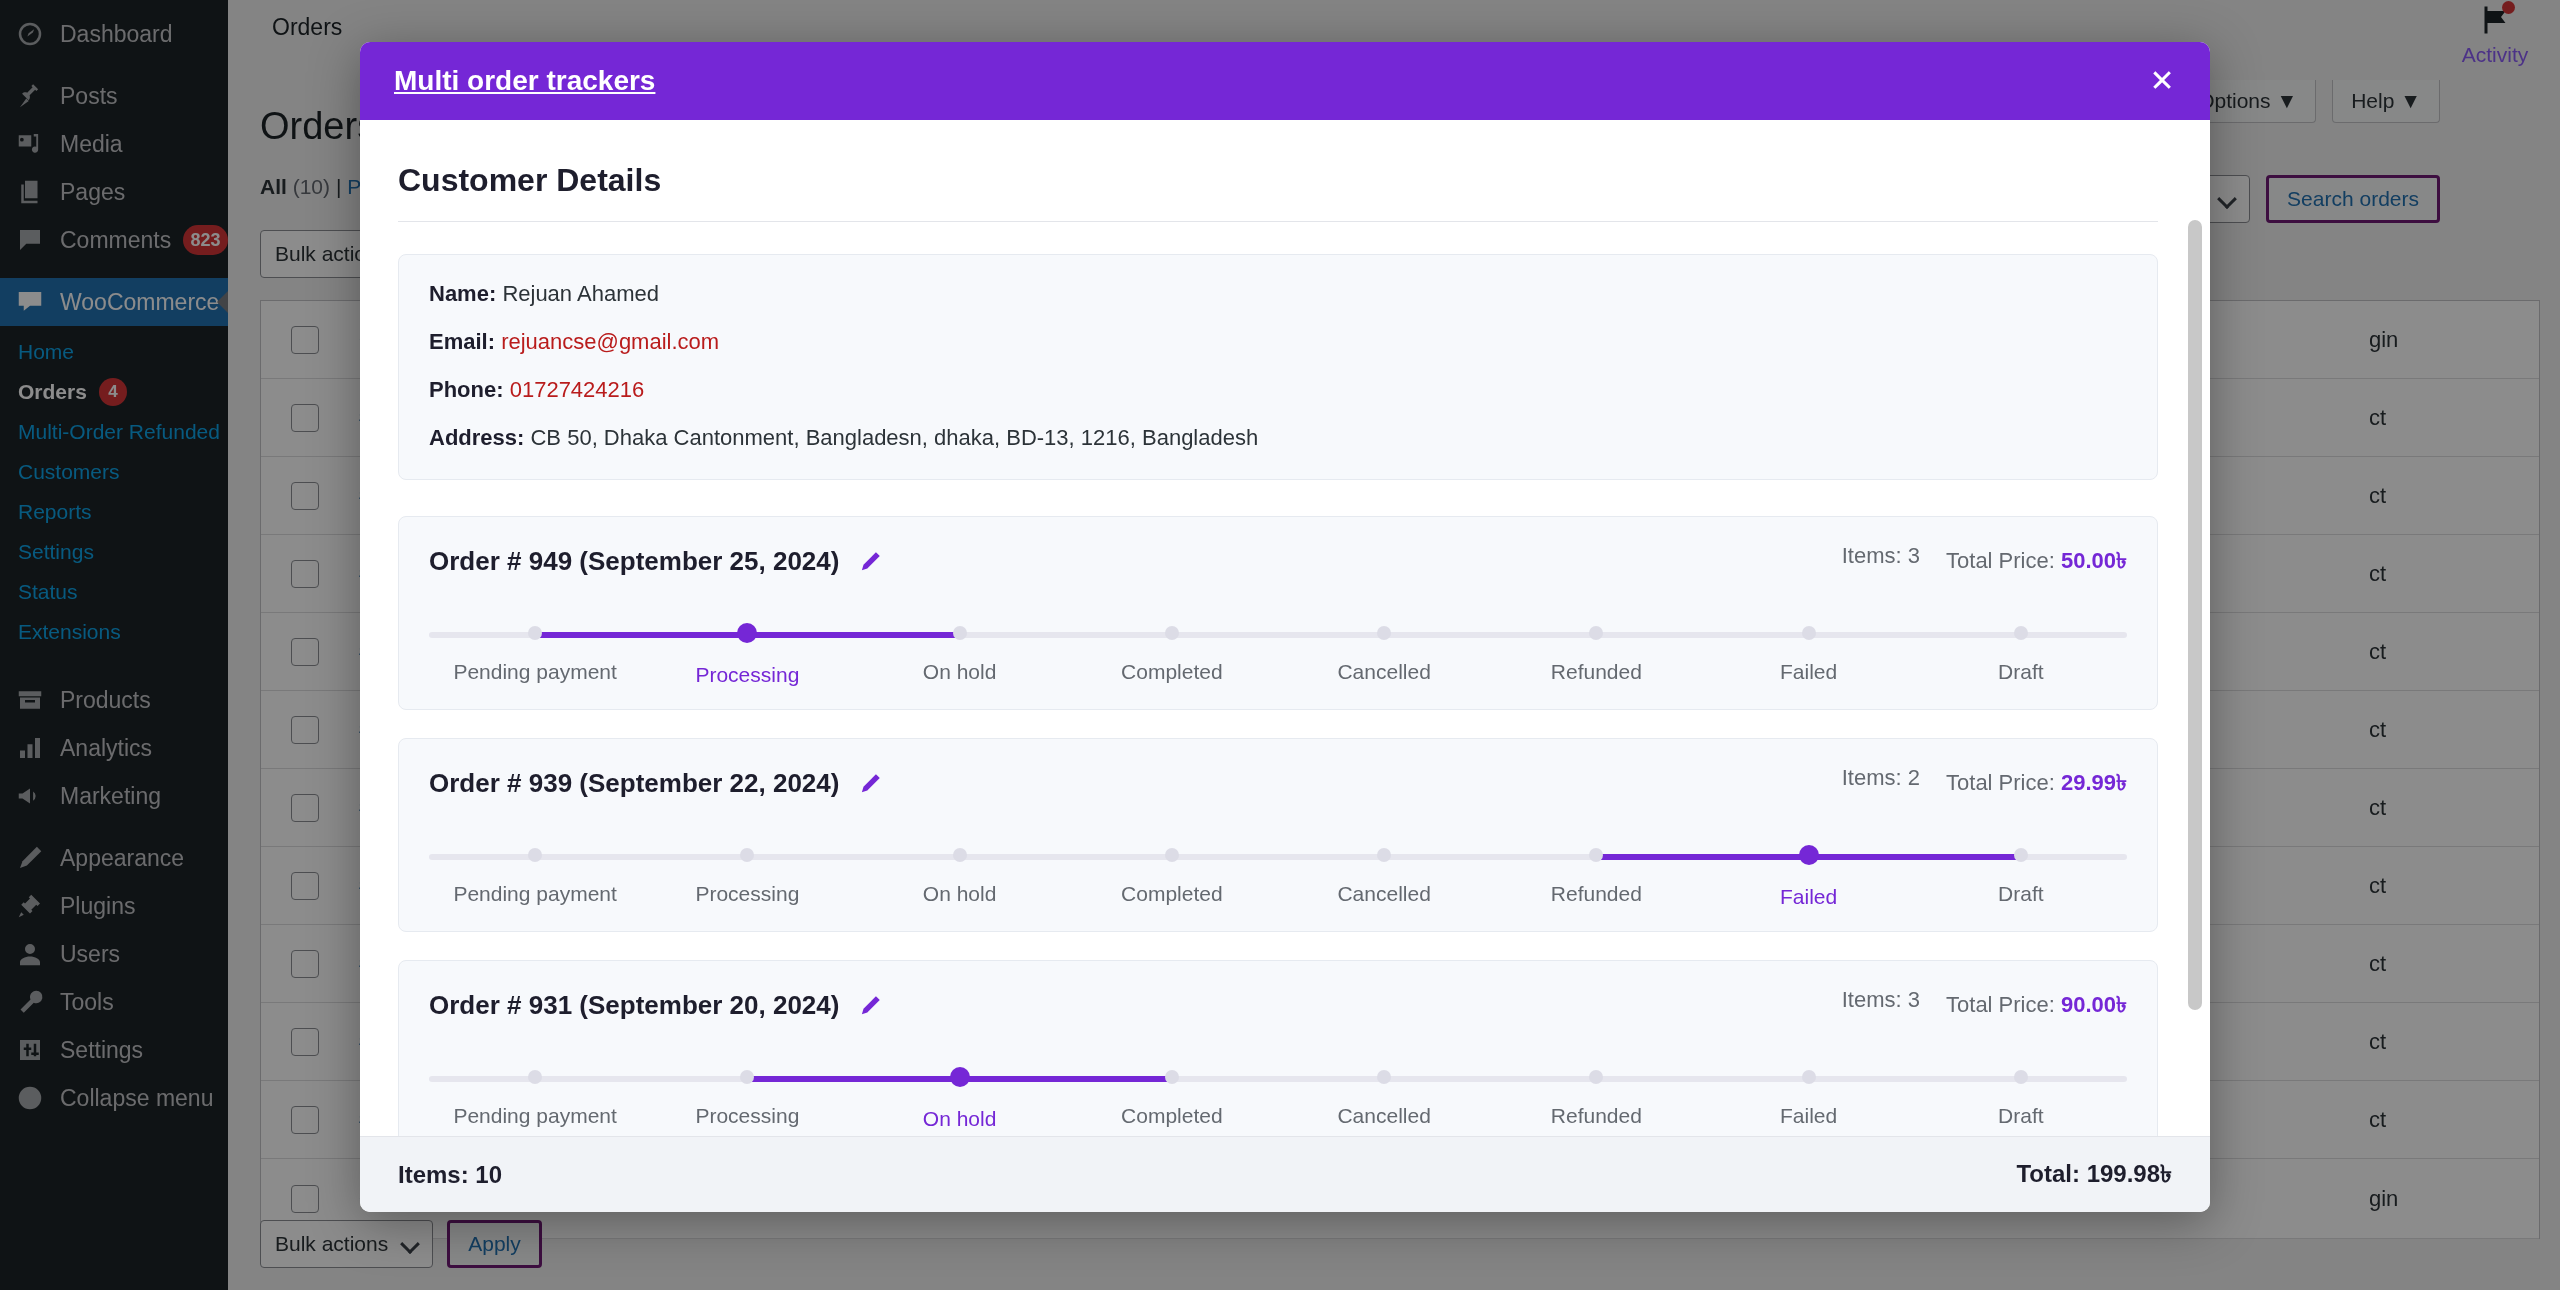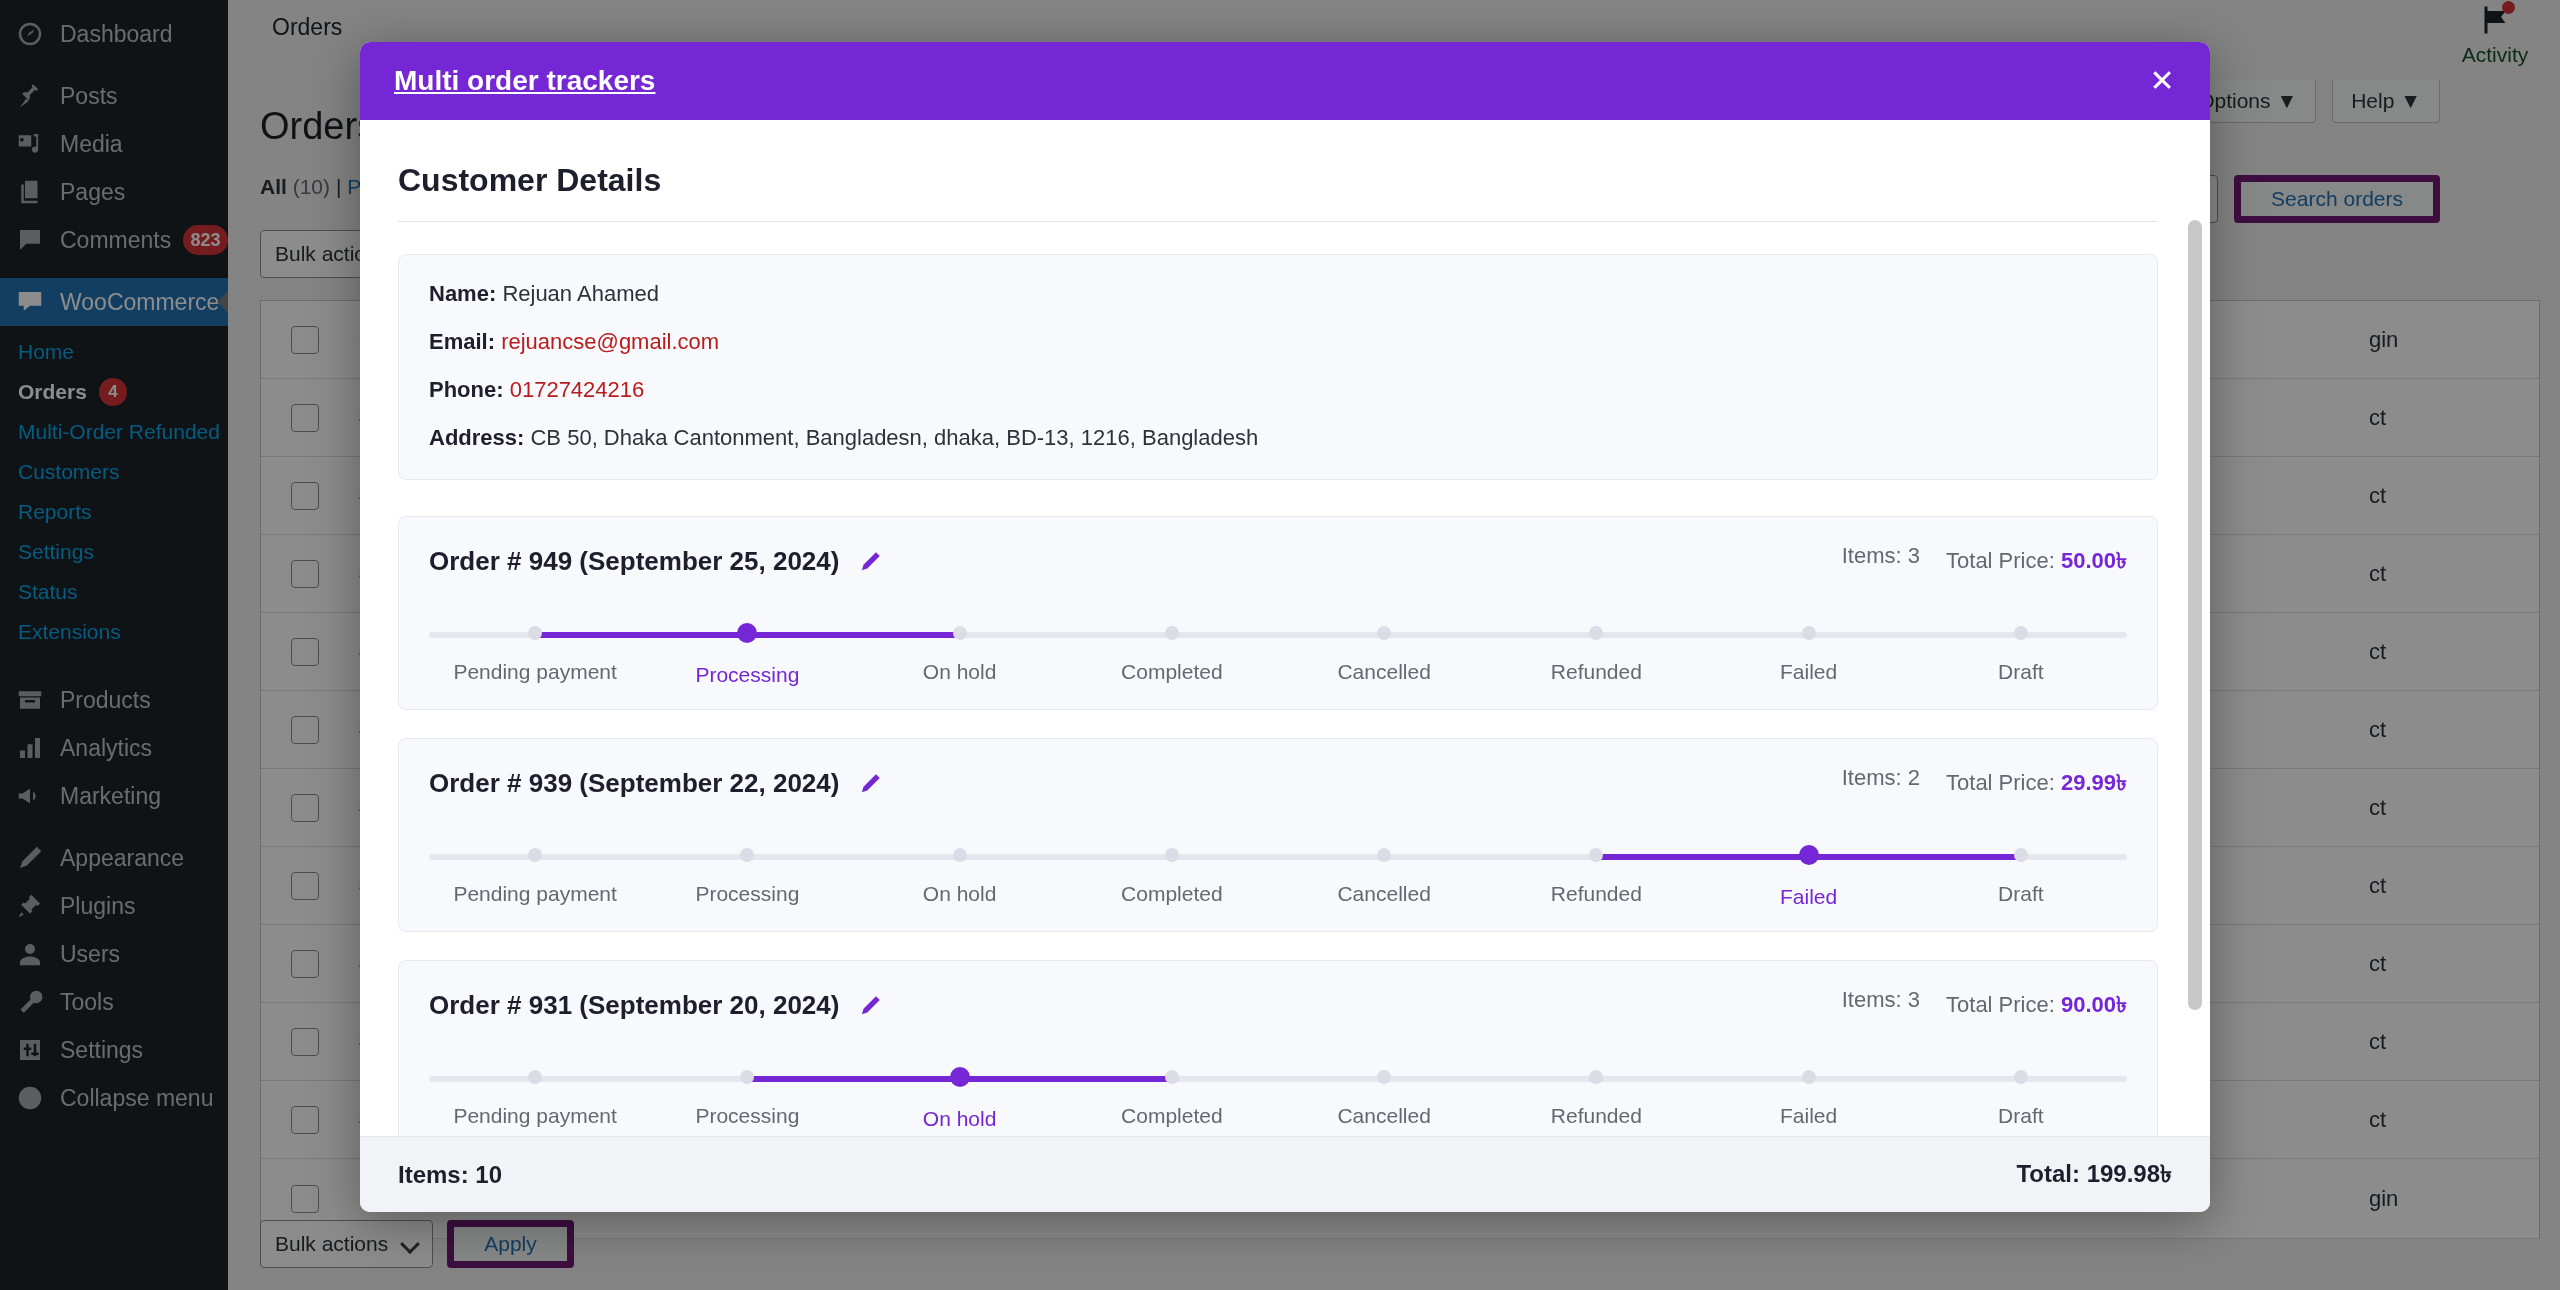--- a/index.html
+++ b/index.html
@@ -79,21 +79,21 @@
     height: 52px; background: #f0f0f1;
     position: relative;
   }
   .bar-breadcrumb {
     position: absolute; left: 44px; top: 14px;
     font-size: 23px; color: #1d2327;
   }
   #activity-wrap {
     position: absolute; right: 20px; top: 2px;
     width: 90px; text-align: center;
-    color: #14532d;
+    color: #8b5cf6;
   }
   #activity-wrap .act-icon { position: relative; display: inline-block; }
   #activity-wrap .act-icon svg { width: 36px; height: 36px; fill: #1d2327; }
   #activity-wrap .act-dot {
     position: absolute; right: -2px; top: -1px;
     width: 13px; height: 13px; border-radius: 50%;
     background: #d63638;
   }
   #activity-wrap .act-label { font-size: 21px; margin-top: 1px; }
 
@@ -142,24 +142,24 @@
     width: 11px; height: 11px;
     border-right: 3px solid #3c434a; border-bottom: 3px solid #3c434a;
     transform: rotate(45deg) translate(-2px,-2px);
   }
   .filter-right {
     position: absolute; right: 120px; top: 175px;
     display: flex; align-items: center; gap: 16px;
   }
   .wp-btn-secondary {
     height: 48px;
-    border: 7px solid #701a75; border-radius: 4px;
+    border: 3px solid #701a75; border-radius: 4px;
     background: #f6f7f7;
     color: #2271b1; font-size: 21px;
-    padding: 0 30px;
+    padding: 0 18px;
     display: flex; align-items: center;
     cursor: pointer;
   }
 
   
   #orders-table {
     position: absolute; left: 32px; right: 20px; top: 300px;
     border: 1px solid #c3c4c7;
     border-bottom: none;
     background: #fff;

